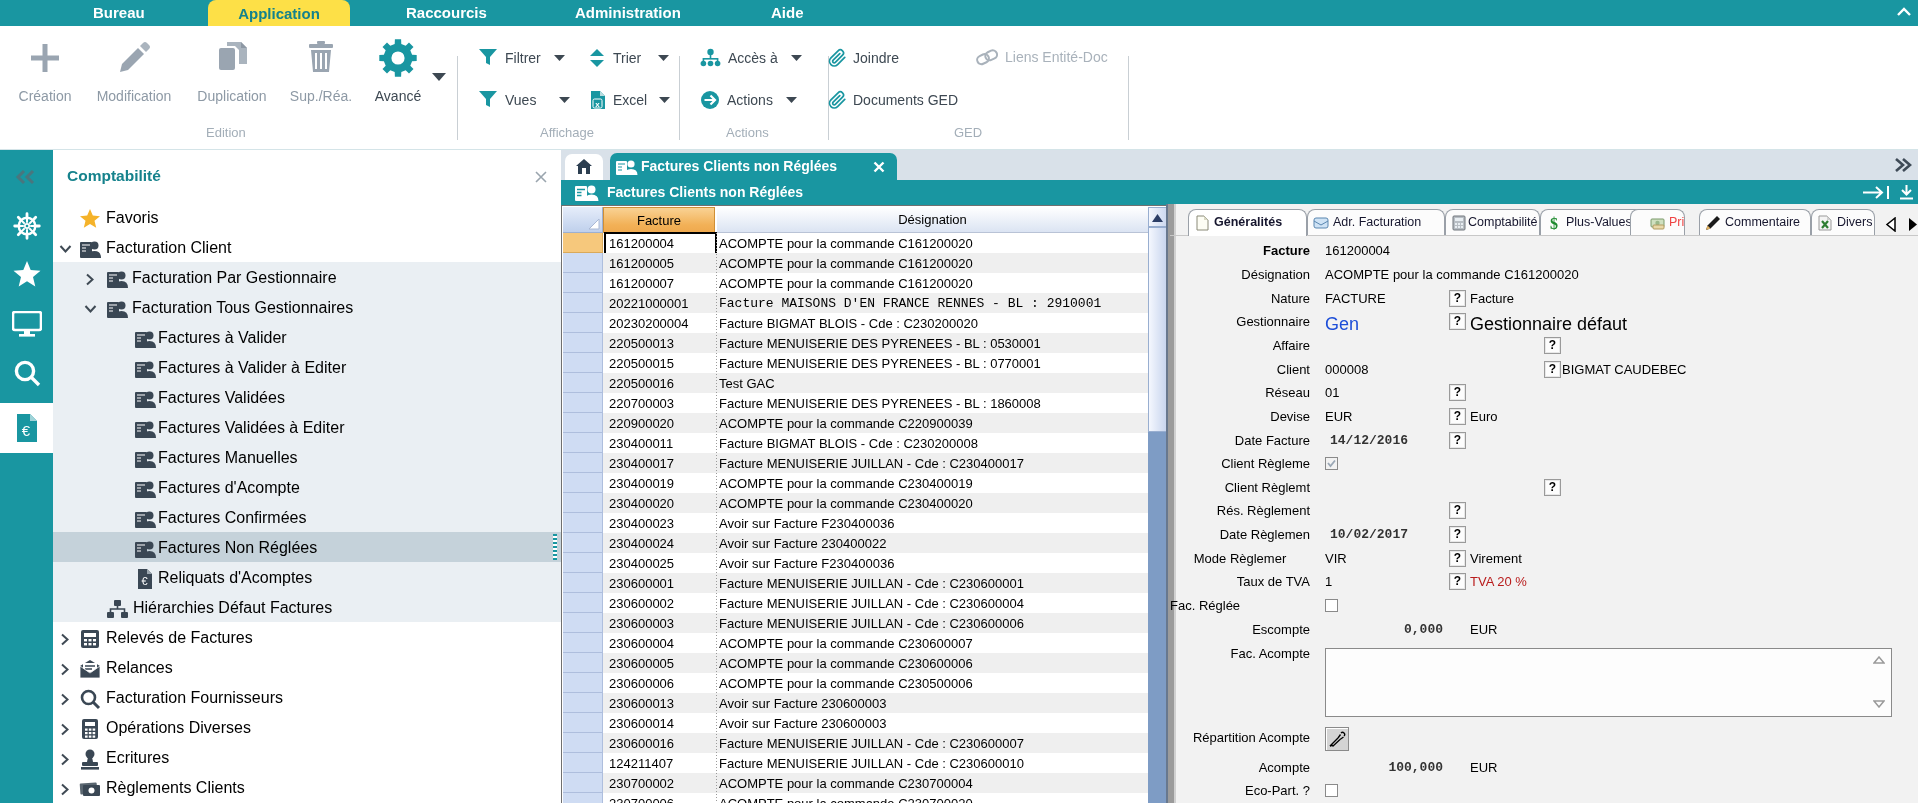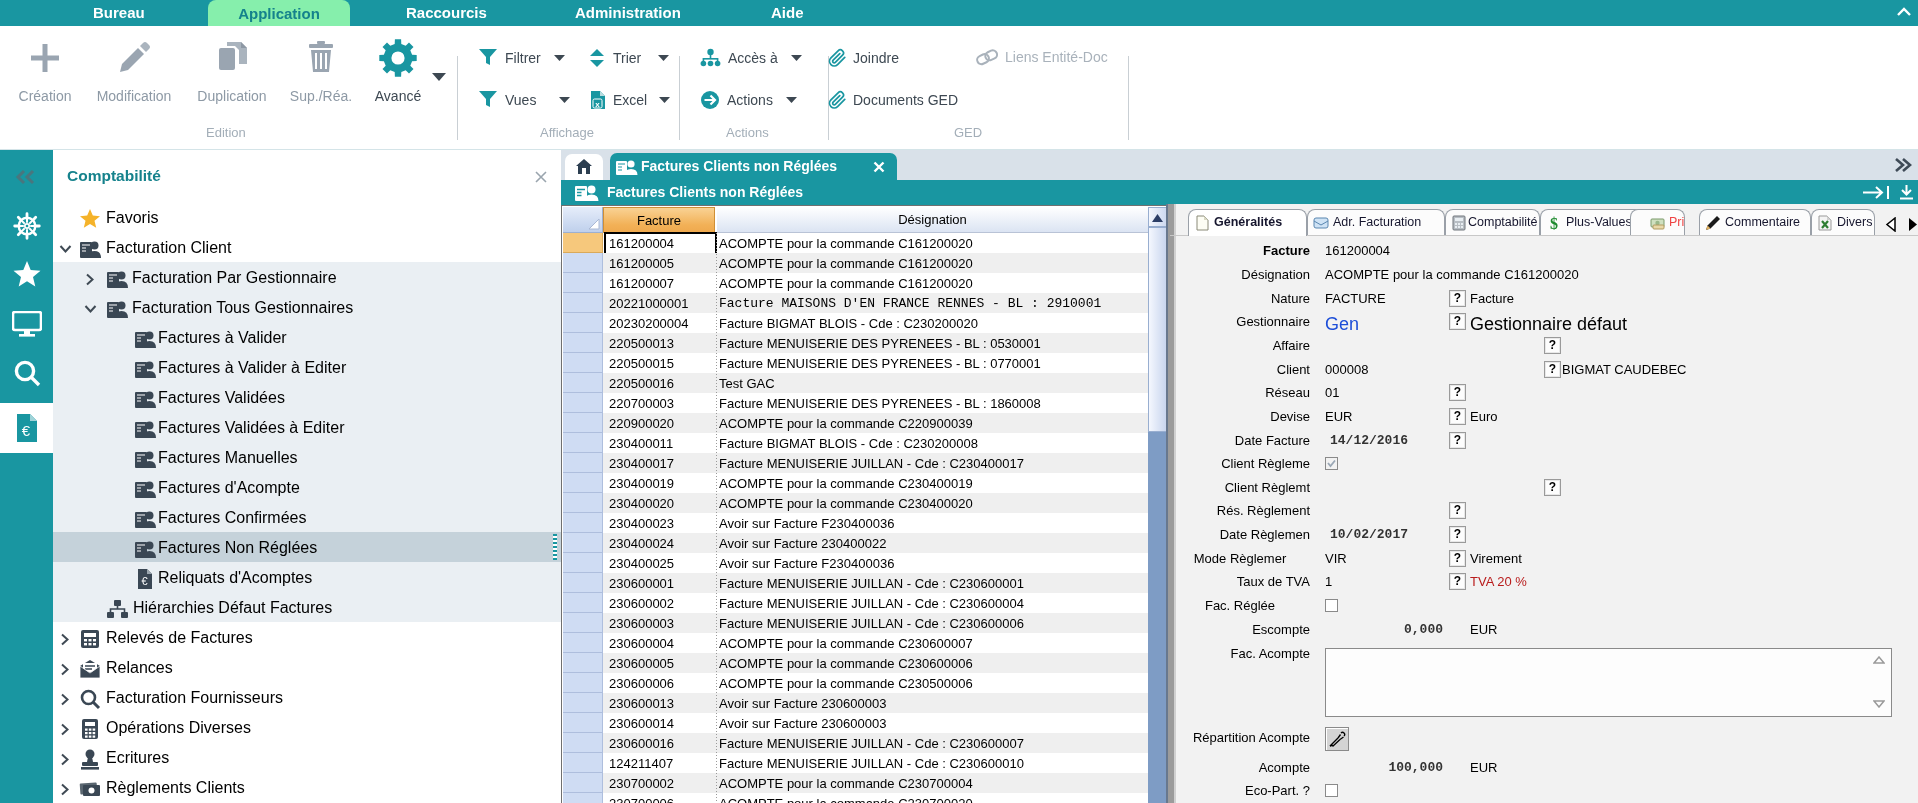--- a/index.html
+++ b/index.html
@@ -4,21 +4,21 @@
   * { margin:0; padding:0; box-sizing:border-box; }
   html,body { width:1918px; height:803px; overflow:hidden; background:#fff;
     font-family:"Liberation Sans", sans-serif; }
   #app { position:relative; width:1918px; height:803px; }
   .abs { position:absolute; }
   
   #topbar { left:0; top:0; width:1918px; height:26px; background:#1996a1; }
   .menutab { position:absolute; top:0; height:26px; line-height:26px; color:#fff;
     font-size:15px; font-weight:bold; }
   #apptab { position:absolute; left:208px; top:0; width:142px; height:26px;
-    background:#86efac; border-radius:8px 8px 0 0; color:#15828c; text-align:center;
+    background:#fde047; border-radius:8px 8px 0 0; color:#15828c; text-align:center;
     line-height:27px; font-size:15px; font-weight:bold; }
   
   #ribbon { left:0; top:26px; width:1918px; height:124px; background:#fff;
     border-bottom:1px solid #d4e4e8; }
   .rsep { position:absolute; top:30px; width:1px; height:84px; background:#c9cfd4; }
   .rgrouplabel { position:absolute; top:99px; font-size:13px; color:#a3aeb8; }
   .bigbtn { position:absolute; top:12px; width:86px; text-align:center; }
   .bigbtn .lbl { font-size:14px; color:#8d99a5; margin-top:6px; }
   .bigbtn .lbl.dark { color:#3d4852; }
   .smallbtn { position:absolute; height:20px; font-size:14px; color:#3d4852; white-space:nowrap; }
@@ -730,21 +730,21 @@
     <div style="position:absolute;left:160px;top:323px;font-family:'Liberation Mono',monospace;font-size:13px;font-weight:bold;color:#333;white-space:nowrap;">10/02/2017</div>
     <div class="qbtn" style="left:279px;top:322px;">?</div>
     <div style="position:absolute;left:0px;top:347px;width:140px;text-align:center;font-size:13px;font-weight:normal;color:#000;white-space:nowrap;">Mode Règlemer</div>
     <div style="position:absolute;left:155px;top:347px;font-size:13px;color:#000;white-space:nowrap;">VIR</div>
     <div class="qbtn" style="left:279px;top:346px;">?</div>
     <div style="position:absolute;left:300px;top:347px;font-size:13px;color:#000;white-space:nowrap;">Virement</div>
     <div style="position:absolute;left:0px;top:370px;width:140px;text-align:right;font-size:13px;font-weight:normal;color:#000;white-space:nowrap;">Taux de TVA</div>
     <div style="position:absolute;left:155px;top:370px;font-size:13px;color:#000;white-space:nowrap;">1</div>
     <div class="qbtn" style="left:279px;top:369px;">?</div>
     <div style="position:absolute;left:300px;top:370px;font-size:13px;color:#b91c1c;white-space:nowrap;">TVA 20 %</div>
-    <div style="position:absolute;left:0px;top:394px;width:140px;text-align:center;font-size:13px;font-weight:normal;color:#000;white-space:nowrap;">Fac. Réglée</div>
+    <div style="position:absolute;left:0px;top:394px;width:140px;text-align:left;font-size:13px;font-weight:normal;color:#000;white-space:nowrap;">Fac. Réglée</div>
     <div class="cbox" style="left:155px;top:395px;background:#fff;"></div>
     <div style="position:absolute;left:0px;top:418px;width:140px;text-align:right;font-size:13px;font-weight:normal;color:#000;white-space:nowrap;">Escompte</div>
     <div style="position:absolute;left:155px;top:418px;width:118px;text-align:right;font-family:'Liberation Mono',monospace;font-size:13px;font-weight:bold;color:#333;white-space:nowrap;">0,000</div>
     <div style="position:absolute;left:300px;top:418px;font-size:13px;color:#000;white-space:nowrap;">EUR</div>
     <div style="position:absolute;left:0px;top:442px;width:140px;text-align:right;font-size:13px;font-weight:normal;color:#000;white-space:nowrap;">Fac. Acompte</div>
     <div style="position:absolute;left:155px;top:444px;width:567px;height:69px;background:#fdfdfd;border:1px solid #8a8a8a;"></div>
     <svg style="position:absolute;left:703px;top:452px;" width="12" height="8">
           <path d="M6 1 L11 7 L1 7 Z" fill="none" stroke="#9a9a9a" stroke-width="1.5"></path>
         </svg>
     <svg style="position:absolute;left:703px;top:496px;" width="12" height="8">

